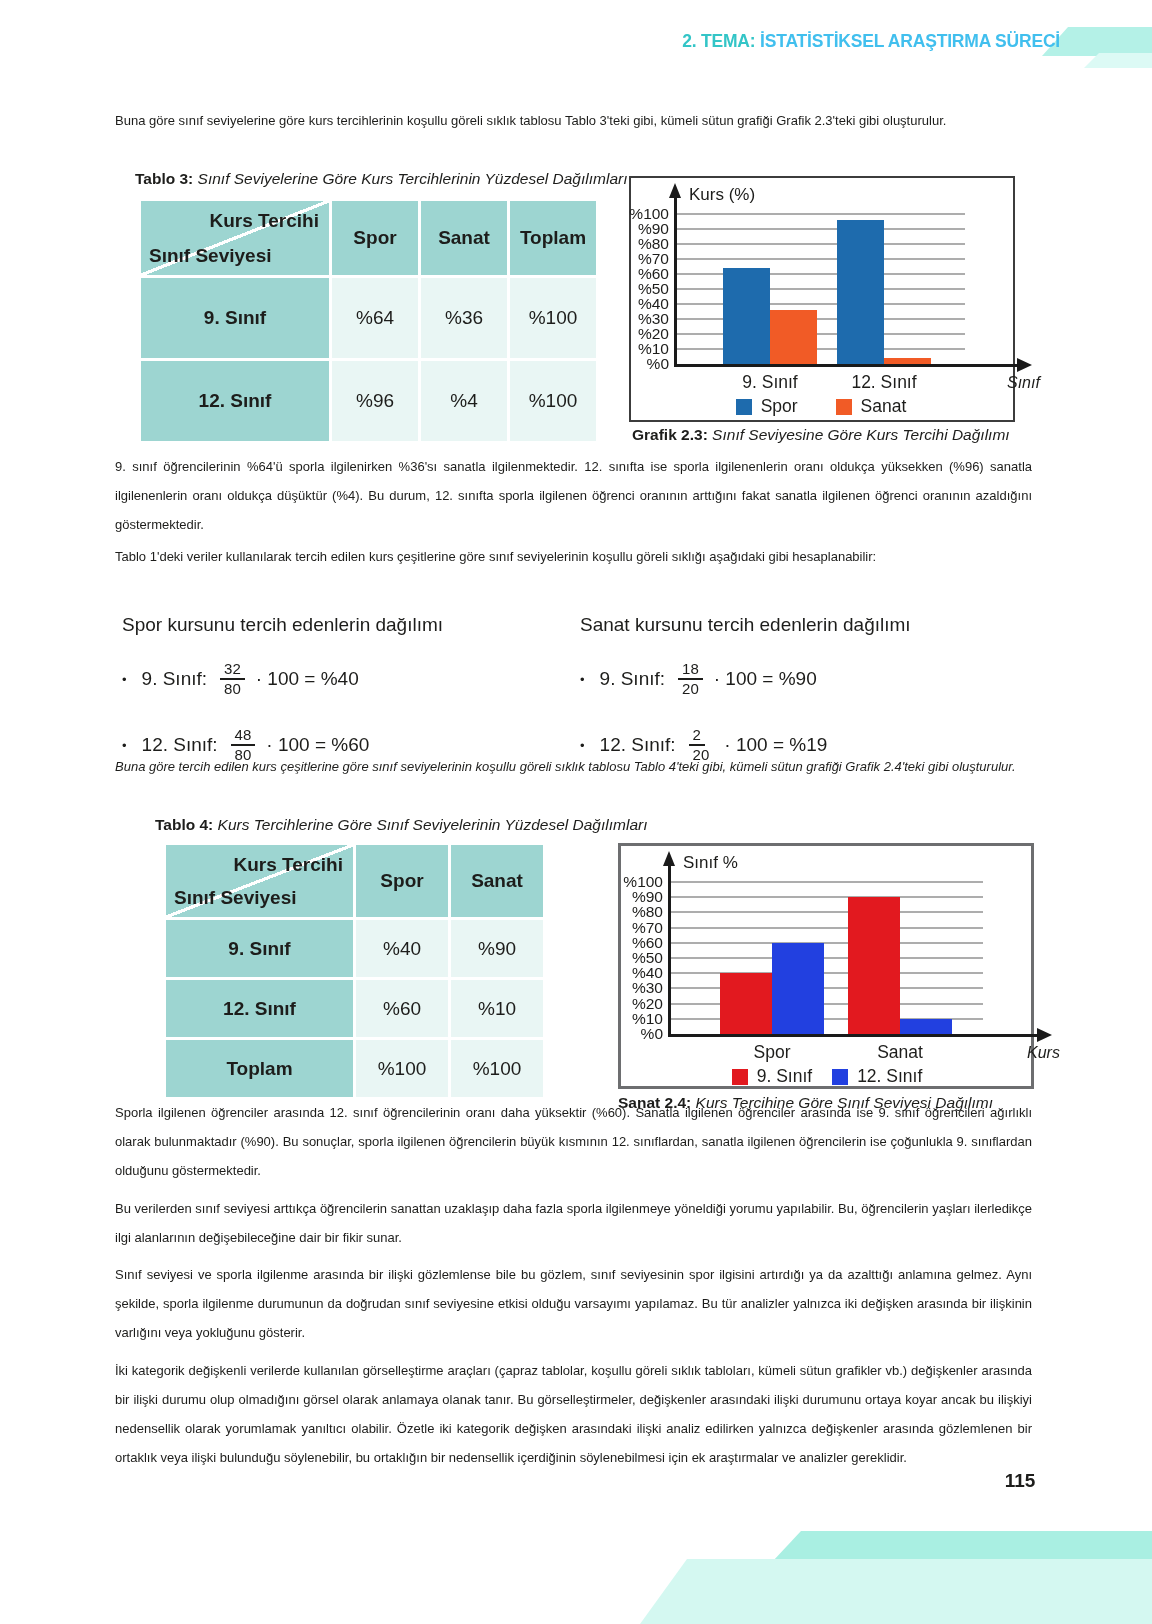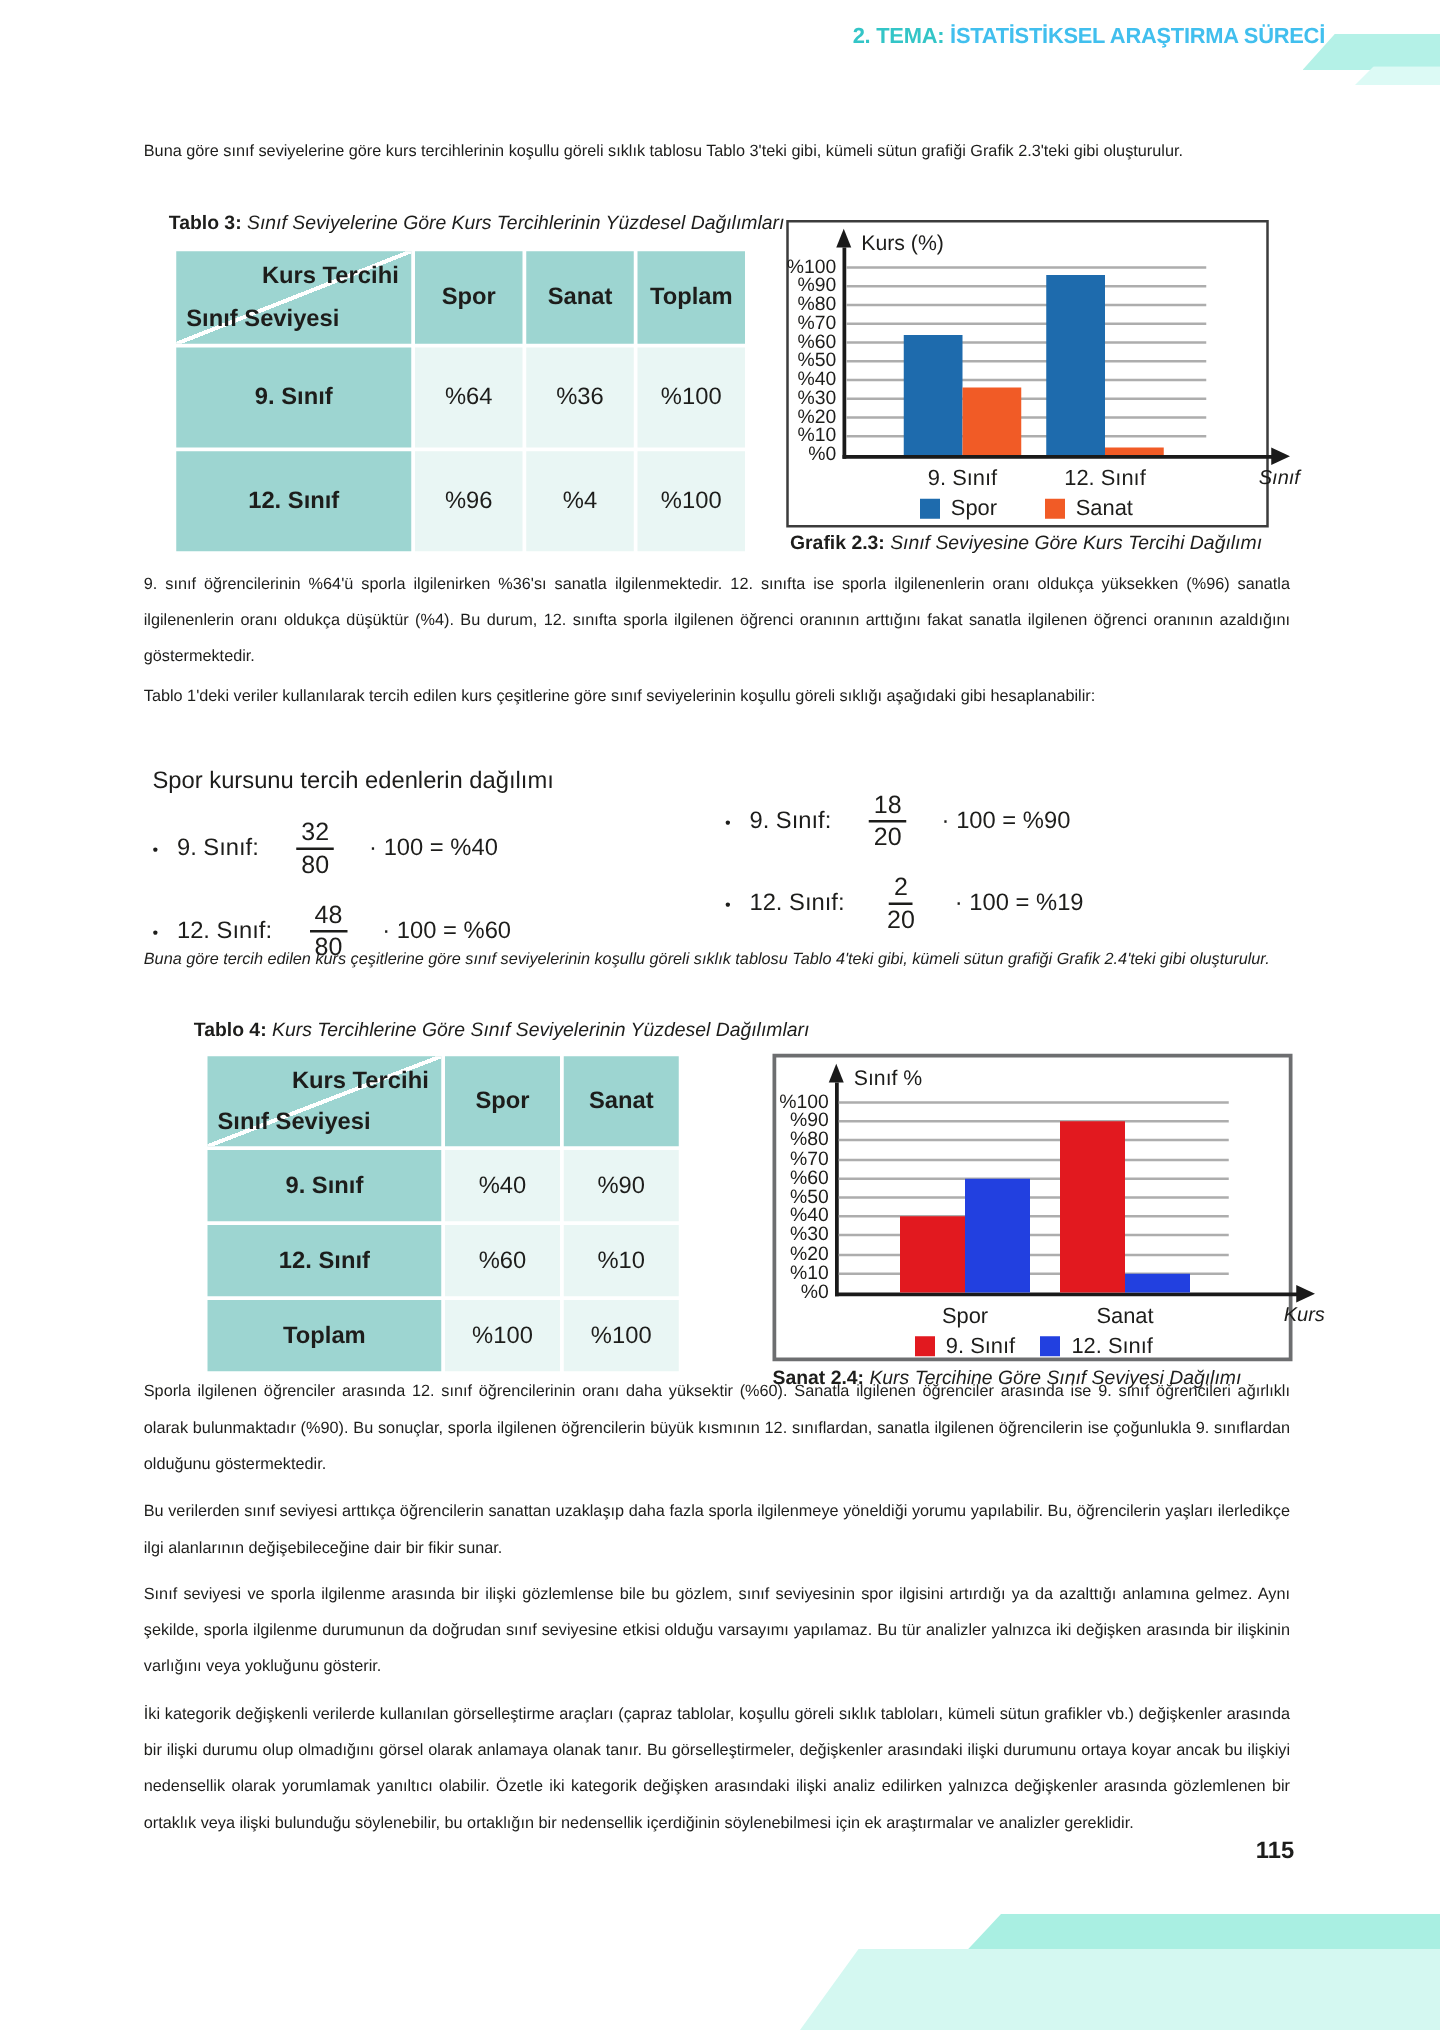--- a/index.html
+++ b/index.html
@@ -4,21 +4,21 @@
 <style>
   html,body{margin:0;padding:0;background:#ffffff;}
   .page{position:relative;width:1152px;height:1624px;background:#ffffff;overflow:hidden;
         font-family:"Liberation Sans",sans-serif;color:#1d1d1b;}
 
   
   .hdr-band-a{position:absolute;top:27px;right:0;width:110px;height:29px;background:#b4f1e7;
               clip-path:polygon(26px 0,100% 0,100% 100%,0 100%);}
   .hdr-band-b{position:absolute;top:53px;right:0;width:68px;height:15px;background:#dcfaf5;
               clip-path:polygon(15px 0,100% 0,100% 100%,0 100%);}
-  .hdr-title{position:absolute;top:18px;right:92px;font-size:17.5px;font-weight:bold;letter-spacing:-0.2px;white-space:nowrap;}
+  .hdr-title{position:absolute;top:31px;right:92px;font-size:17.5px;font-weight:bold;letter-spacing:-0.2px;white-space:nowrap;}
   .hdr-tema{color:#33c5c7;} .hdr-rest{color:#41bfee;}
 
   
   .para{position:absolute;left:115px;width:917px;font-size:13px;line-height:29px;text-align:justify;}
 
   
   .cap{position:absolute;font-size:15.5px;white-space:nowrap;}
   .cap b{font-weight:bold;} .cap i{font-style:italic;}
 
   
@@ -53,21 +53,21 @@
   .c-legend{display:flex;justify-content:center;align-items:center;font-size:17.5px;}
   .c-litem{display:flex;align-items:center;gap:9px;}
   .c-sq{width:16px;height:16px;display:inline-block;}
 
   
   .fcol{position:absolute;font-size:19px;}
   .ftitle{font-size:19px;margin-bottom:14px;}
   .fitem{display:flex;align-items:center;margin-top:20px;height:46px;}
   .fbullet{font-size:13px;margin-right:15px;}
   .flabel{margin-right:6px;}
-  .frac{display:inline-flex;flex-direction:column;align-items:center;font-size:20px;line-height:1.2;margin:0 24px;}
+  .frac{display:inline-flex;flex-direction:column;align-items:flex-start;font-size:15px;line-height:1.2;margin:0 7px;}
   .fr-num{border-bottom:2px solid #1d1d1b;padding:0 4px;}
   .fr-den{padding:0 4px;}
   .ftail{margin-left:4px;}
 
   
   .ft-band-a{position:absolute;bottom:46px;right:0;width:395px;height:47px;background:#a9efe2;
              clip-path:polygon(44px 0,100% 0,100% 100%,0 100%);}
   .ft-band-b{position:absolute;bottom:0;right:0;width:512px;height:65px;background:#d4f8f1;
              clip-path:polygon(47px 0,100% 0,100% 100%,0 100%);}
   .pagenum{position:absolute;left:991px;top:1452px;width:58px;height:58px;border-radius:50%;background:#ffffff;
@@ -189,20 +189,21 @@
       <span class="fbullet">•</span>
       <span class="flabel">12. Sınıf:</span>
       <span class="frac">
         <span class="fr-num">48</span>
         <span class="fr-den">80</span>
       </span>
       <span class="ftail">· 100 = %60</span>
     </div>
   </div>
   <div class="fcol" style="left:580px;top:614px;width:420px;">
+    <div class="ftitle">Sanat kursunu tercih edenlerin dağılımı</div>
     <div class="fitem">
       <span class="fbullet">•</span>
       <span class="flabel">9. Sınıf:</span>
       <span class="frac">
         <span class="fr-num">18</span>
         <span class="fr-den">20</span>
       </span>
       <span class="ftail">· 100 = %90</span>
     </div>
     <div class="fitem">

